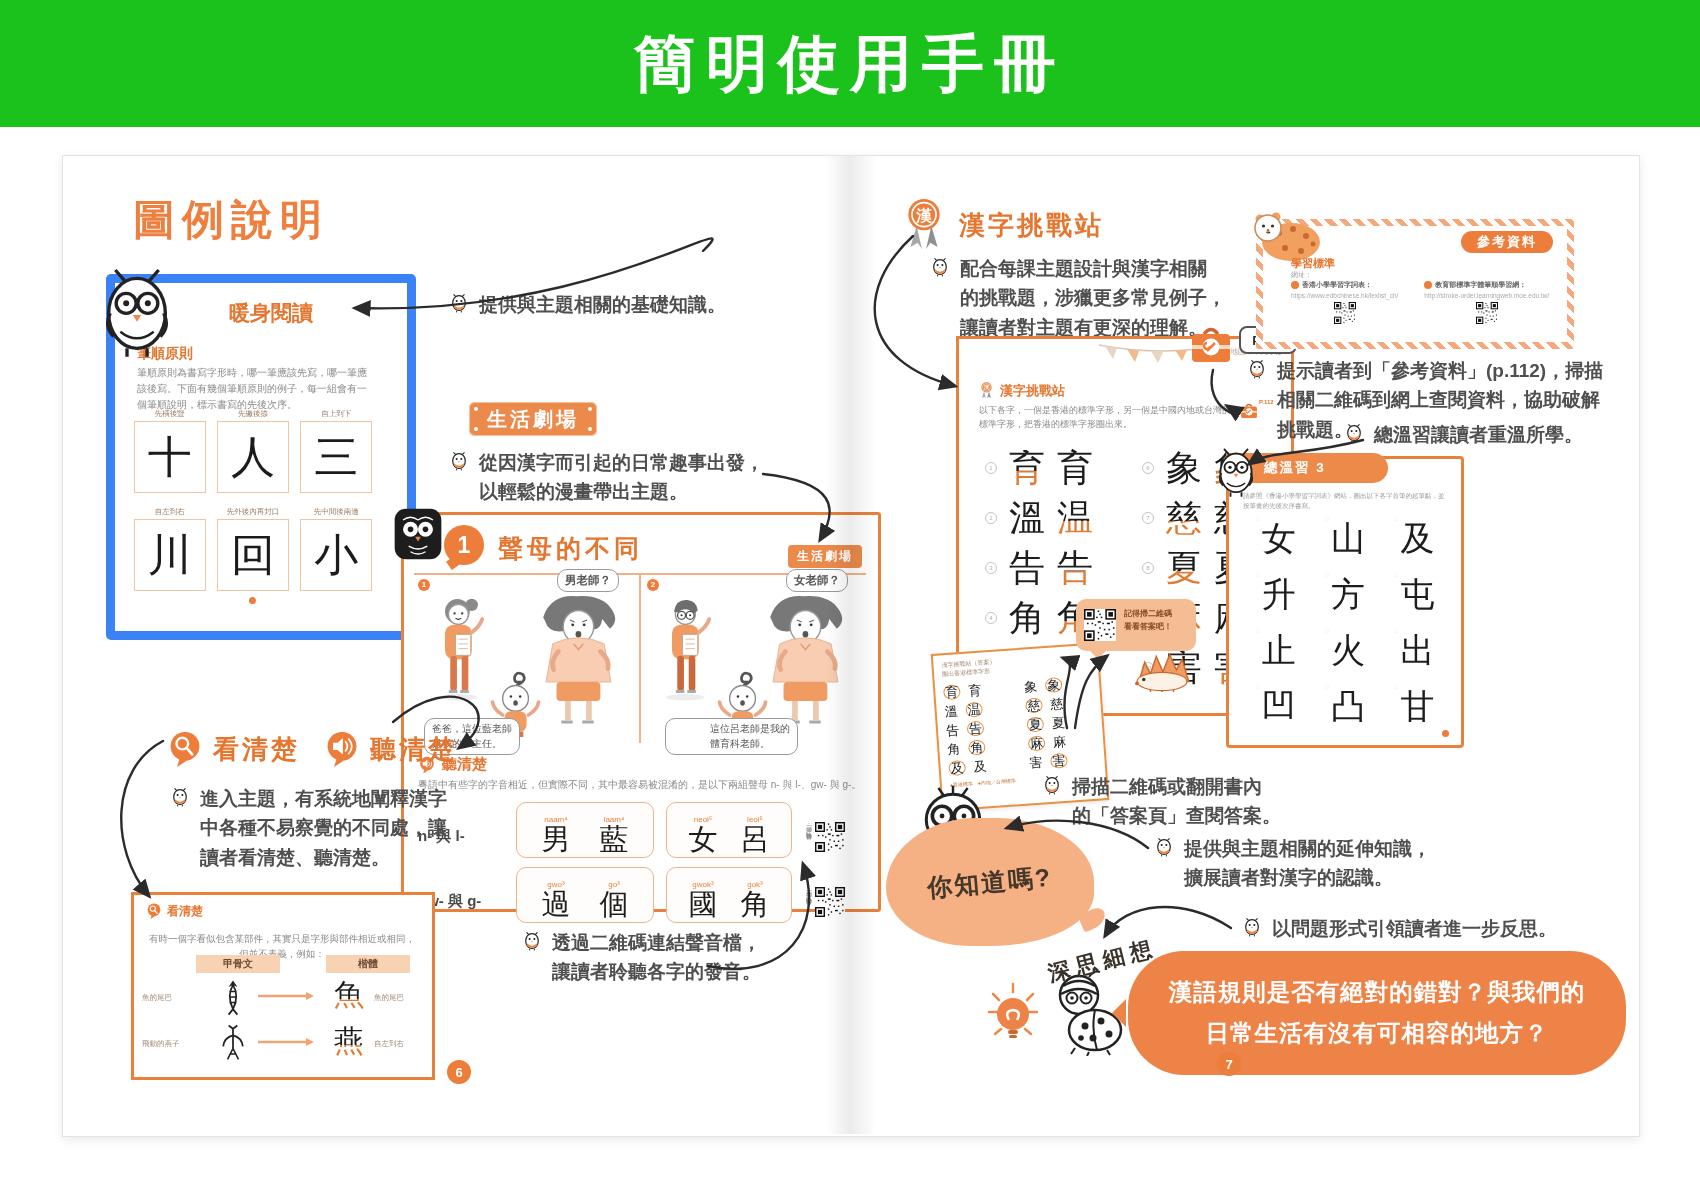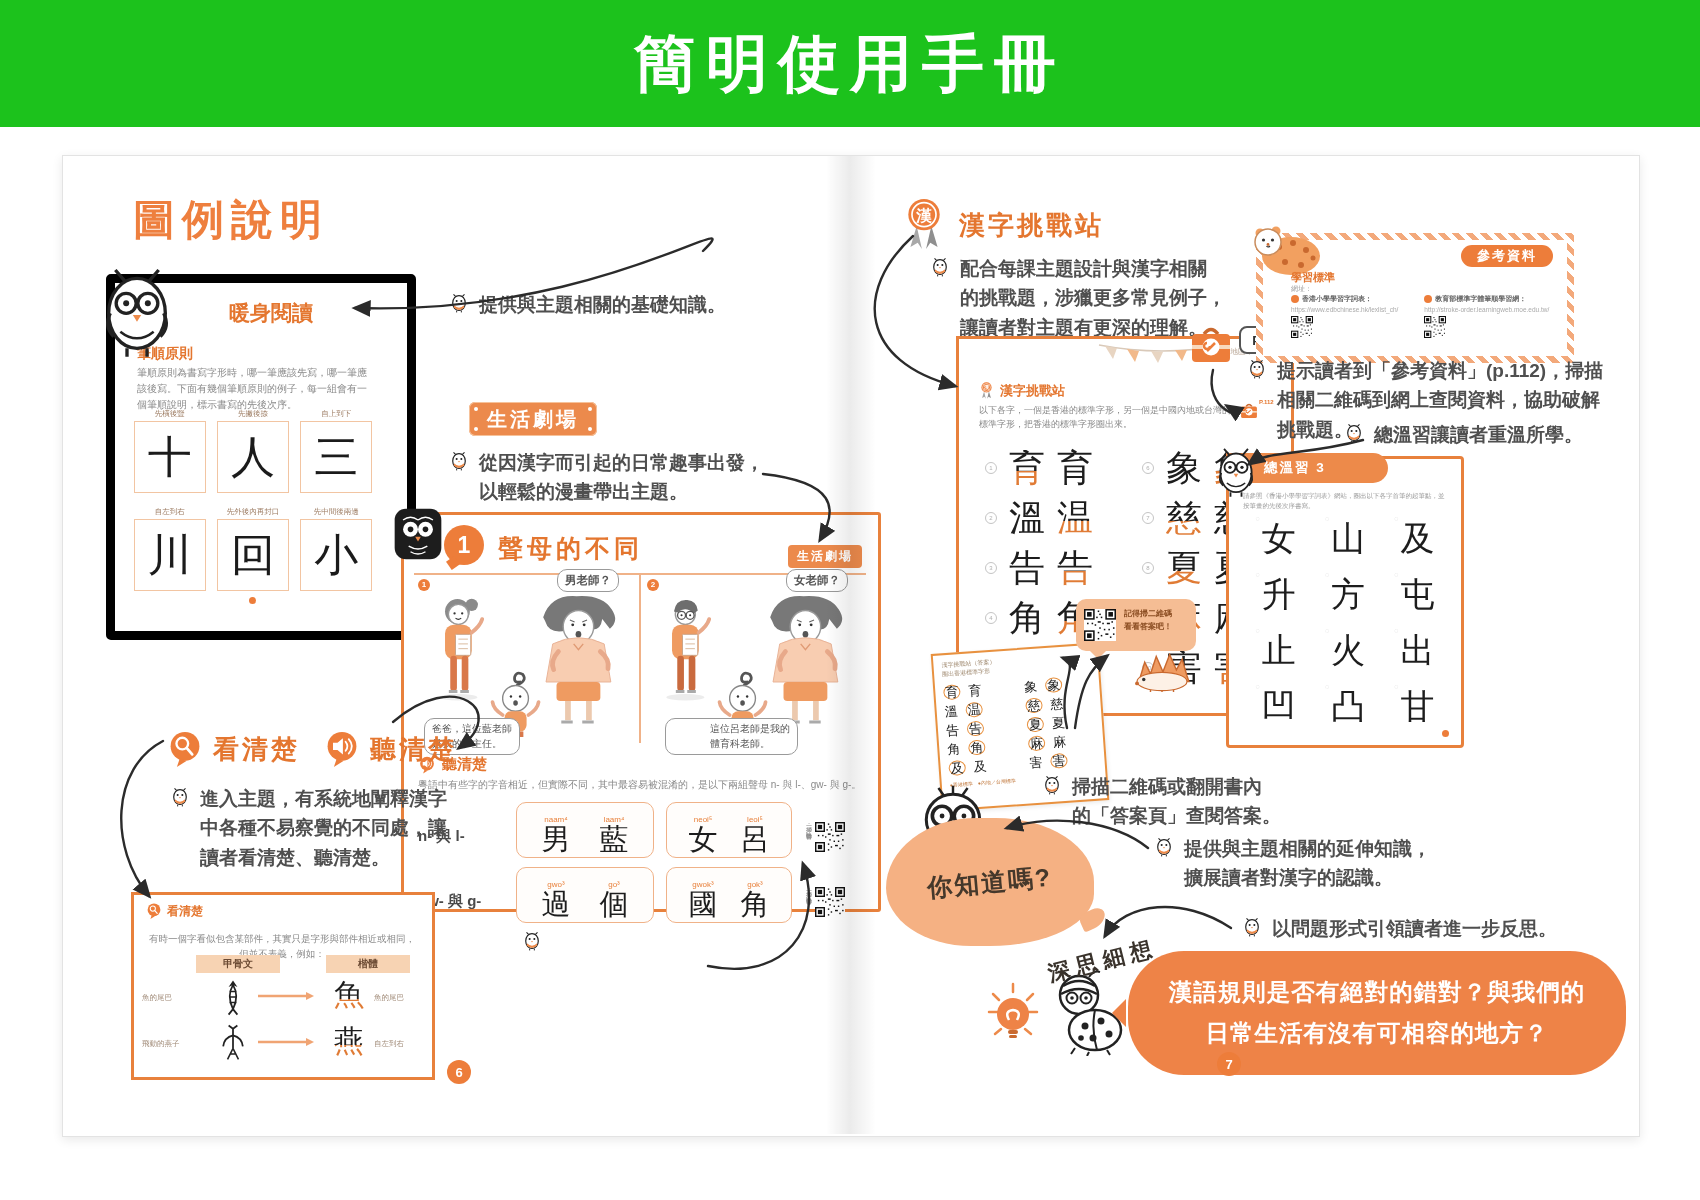--- a/index.html
+++ b/index.html
@@ -14,21 +14,21 @@
   .fold-l{left:763px;width:24px;background:linear-gradient(90deg,transparent,rgba(0,0,0,.08));}
   .fold-r{left:787px;width:26px;background:linear-gradient(90deg,rgba(0,0,0,.08),transparent);}
   
   .note{font-size:19px;color:#4f4f4f;font-weight:600;line-height:1.55;white-space:pre-line;}
   .owl-note{display:flex;gap:9px;align-items:flex-start;}
   .owl-note svg{flex:0 0 auto;margin-top:2px;}
   .hand{color:#e4762f;font-weight:800;}
   .tiny{color:#8a8a8a;line-height:1.6;}
   
   .page-title{font-size:42px;font-weight:800;color:#ee7f3e;letter-spacing:7px;}
-  .warmup-box{border:9px solid #000000;border-radius:5px;background:#fff;}
+  .warmup-box{border:9px solid #3b82f6;border-radius:5px;background:#fff;}
   .wu-label{font-size:21px;}
   .wu-head{font-size:14px;color:#e4762f;font-weight:800;}
   .wu-body{font-size:10px;}
   .wgrid{display:grid;grid-template-columns:repeat(3,1fr);row-gap:14px;column-gap:6px;}
   .wcap{font-size:7.5px;color:#9b7a60;text-align:center;margin-bottom:3px;height:9px;overflow:hidden;}
   .wcardbox{width:70px;height:70px;border:1px solid #f2c5a2;margin:0 auto;display:flex;align-items:center;justify-content:center;}
   .wchar2{font-family:"DejaVu Serif","Liberation Serif",serif;font-size:44px;color:#1b1b1b;}
   .theater-label{background:#ec8a4c;border-radius:6px;color:#fff;font-size:20px;font-weight:800;letter-spacing:3px;display:flex;align-items:center;justify-content:center;box-shadow:inset 0 0 0 1px #f6c29a;}
   .theater-label i{position:absolute;width:4px;height:4px;background:#fff;border-radius:50%;}
   
@@ -601,20 +601,22 @@
           <path d="M50 1 L58 5 L50 9 Z" fill="#f0a473"></path>
         </svg>
       <div class="abs kchar glyph-hl" style="left:200px;top:126px;">燕</div>
       <div class="abs microlabel" style="left:240px;top:144px;width:52px;">自左到右</div>
     </div>
 
     <div class="abs owl-note" style="left:458px;top:772px;">
       <svg class="s22">
           <use href="#owl"></use>
         </svg>
+      <div class="note">透過二維碼連結聲音檔，
+讓讀者聆聽各字的發音。</div>
     </div>
 
     <div class="abs pgnum" style="left:384px;top:904px;">6</div>
 
     <svg class="abs" style="left:838px;top:40px;width:46px;height:56px;">
         <use href="#medal"></use>
       </svg>
     <div class="abs hand station-title" style="left:896px;top:52px;">漢字挑戰站</div>
     <div class="abs owl-note" style="left:866px;top:98px;">
       <svg class="s22">
@@ -694,21 +696,21 @@
         </div>
         </div>
       <div class="abs side-tab" style="right:-2px;top:238px;">答案頁</div>
     </div>
 
     <svg class="abs" style="left:1124px;top:166px;width:48px;height:46px;">
         <use href="#toolbox"></use>
       </svg>
     <div class="abs p112" style="left:1176px;top:170px;width:54px;height:24px;">P.112</div>
 
-    <div class="abs ref-box" style="left:1193px;top:77px;width:304px;height:116px;">
+    <div class="abs ref-box" style="left:1193px;top:63px;width:304px;height:116px;text-align:center;">
       <div class="ref-in">
         <svg class="abs" style="left:-14px;top:-18px;width:74px;height:58px;">
             <use href="#leopard"></use>
           </svg>
         <div class="abs ref-pill" style="right:14px;top:5px;width:92px;height:22px;">參考資料</div>
         <div class="abs ref-h" style="left:28px;top:30px;">學習標準</div>
         <div class="abs ref-u" style="left:28px;top:44px;">網址：</div>
         <div class="abs ref-items" style="left:28px;top:54px;">
             <div class="ref-item">
             <div class="ref-head">

